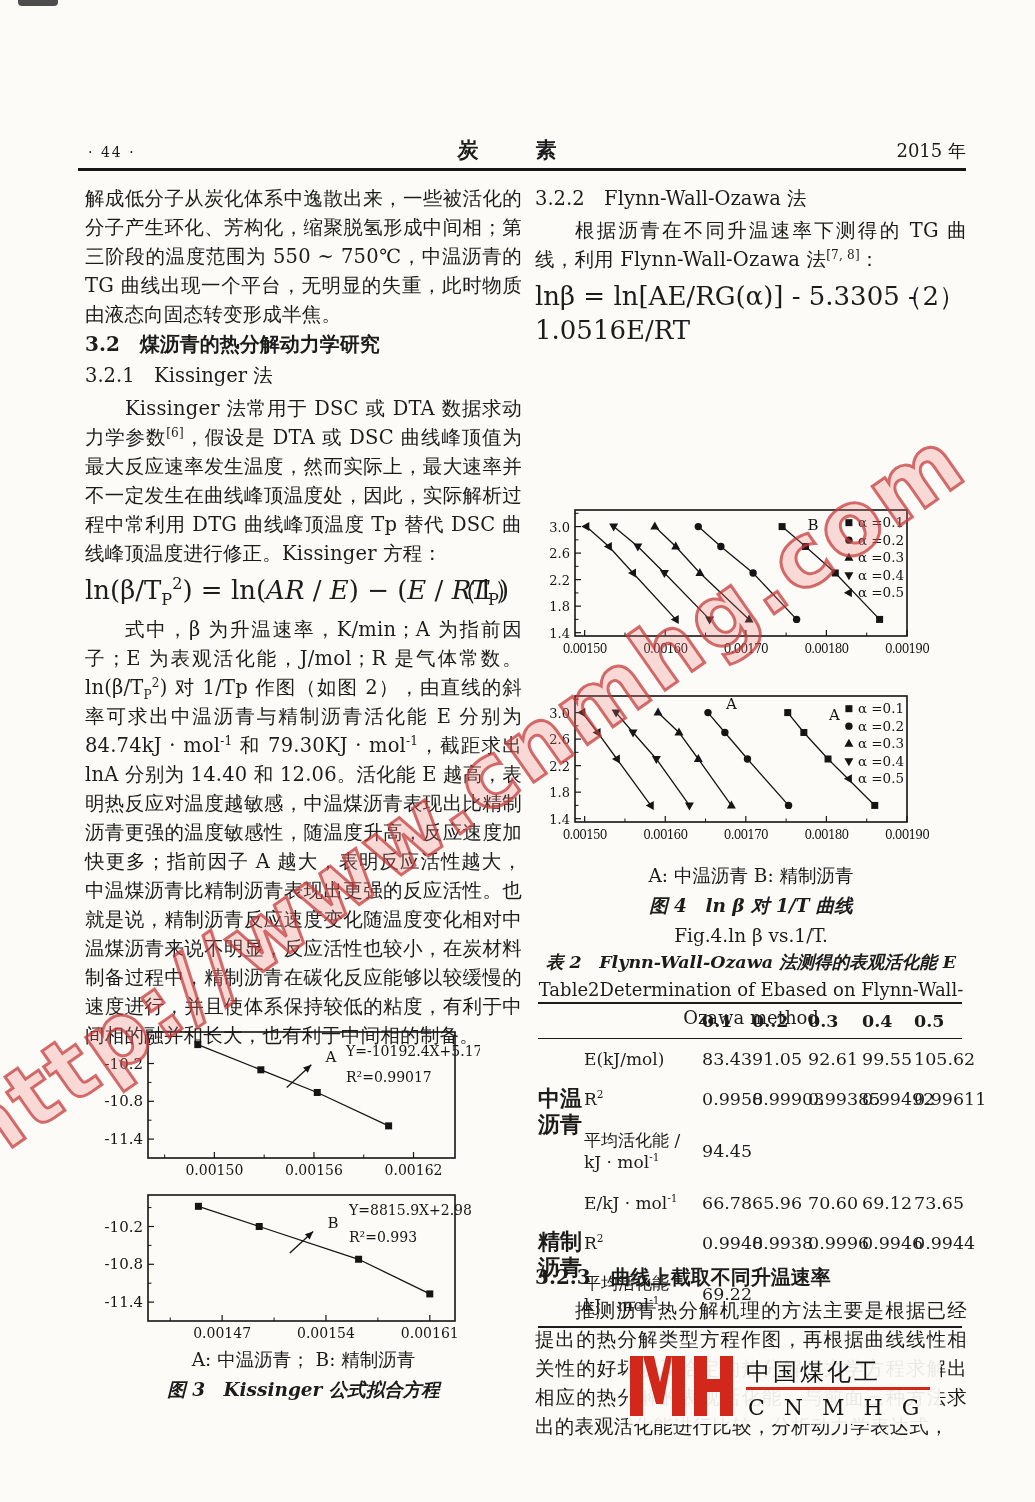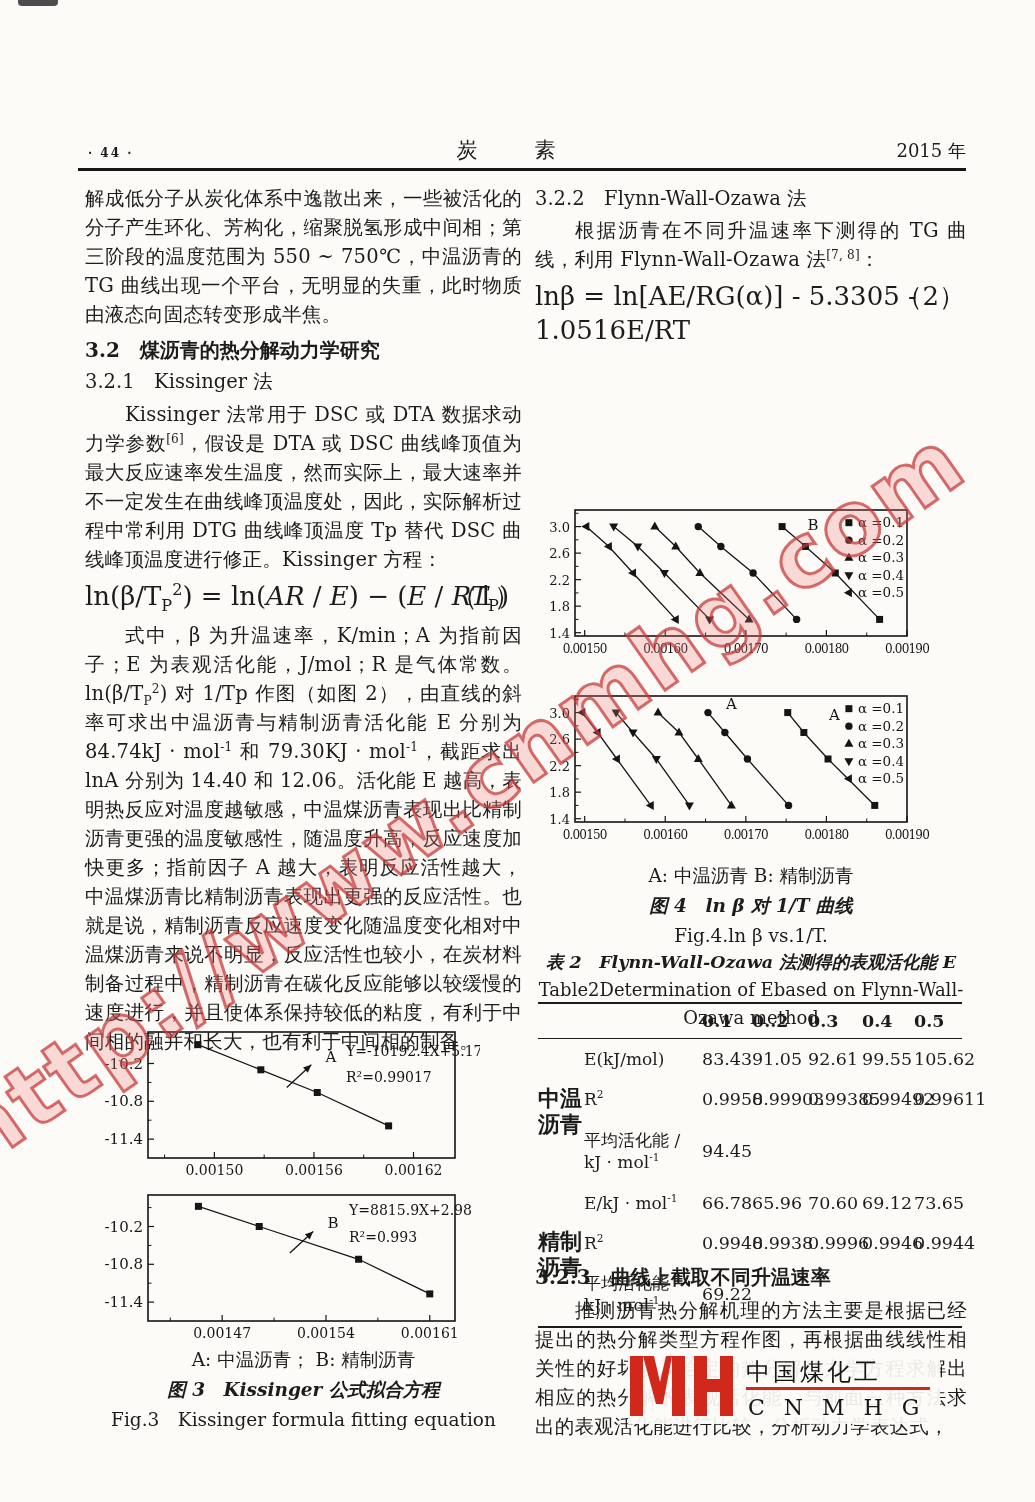--- a/index.html
+++ b/index.html
@@ -1,27 +1,27 @@
 <!DOCTYPE html>
 <html><head>
 <meta charset="utf-8">
 <style>
   html,body{margin:0;padding:0;background:#fcfbf7;}
   .page{position:relative;width:1035px;height:1502px;background:#fcfbf7;overflow:hidden;
         font-family:"DejaVu Serif","Liberation Serif",serif;color:#1c1c1c;}
   .hdr{position:absolute;left:88px;top:136px;width:878px;display:flex;justify-content:space-between;align-items:baseline;}
-  .hdr .pgno{font-size:12px;letter-spacing:2px;font-weight:bold;}
-  .hdr .jrnl{font-size:21px;font-weight:normal;letter-spacing:18px;}
+  .hdr .pgno{font-size:14px;letter-spacing:2px;}
+  .hdr .jrnl{font-size:21px;font-weight:bold;letter-spacing:18px;}
   .hdr .yr{font-size:18px;}
   .hrule{position:absolute;left:78px;top:168px;width:888px;height:2.5px;background:#161616;}
   .colL{position:absolute;left:85px;top:184px;width:437px;}
   .colR{position:absolute;left:535px;top:184px;width:432px;}
   .par{font-size:19.5px;line-height:29px;text-align:justify;letter-spacing:.2px;}
   .ind{text-indent:2.05em;}
-  .h-bold{font-size:20px;font-weight:bold;line-height:30px;margin-top:6px;}
+  .h-bold{font-size:20px;font-weight:bold;line-height:30px;}
   .h-sub{font-size:19.5px;line-height:30px;margin-top:2px;}
   .eqrow{position:relative;margin-top:5px;height:34px;line-height:34px;font-size:26px;text-align:left;}
   .eqrow .eqno{position:absolute;right:2px;top:0;}
   sup,sub{font-size:.62em;line-height:0;}
   .figblock{position:absolute;}
   svg text{font-family:"DejaVu Serif","Liberation Serif",serif;fill:#151515;}
   .cap{position:absolute;text-align:center;font-size:18.5px;line-height:28px;}
   .capb{font-weight:bold;}
   .t2{position:absolute;left:538px;top:1002px;width:424px;border-collapse:collapse;table-layout:fixed;
       font-size:17.5px;}
@@ -121,21 +121,20 @@
       <rect x="265.09903381642516" y="67.76000000000009" width="7" height="7" fill="#151515"></rect>
       <rect x="336.2874396135268" y="102.41000000000003" width="7" height="7" fill="#151515"></rect>
       <text x="237.595" y="39.76" font-size="15">B</text>
       <text x="259.08500000000004" y="27.16" font-size="14">Y=8815.9X+2.98</text>
       <text x="259.08500000000004" y="53.62" font-size="14">R²=0.993</text>
       <line x1="199.834" y1="64.96000000000001" x2="223.166" y2="43.54" stroke="#151515" stroke-width="1.3"></line>
       <polygon points="223.166,43.54 214.9058594436934,46.371974221291424 219.63981354234036,51.528492289901635" fill="#151515"></polygon>
     </svg>
   <div class="cap" style="left:85px;top:1346px;width:437px">A: 中温沥青； B: 精制沥青</div>
   <div class="cap capb" style="left:85px;top:1376px;width:437px;font-style:italic">图 3　Kissinger 公式拟合方程</div>
-  <div class="cap" style="left:85px;top:1406px;width:437px">Fig.3　Kissinger formula fitting equation</div>
 
   <div class="colR">
     <div class="h-sub" style="margin-top:0">3.2.2　Flynn-Wall-Ozawa 法</div>
     <p class="par ind" style="margin:2px 0 0 0">根据沥青在不同升温速率下测得的 TG 曲线，利用 Flynn-Wall-Ozawa 法<sup>[7, 8]</sup>：</p>
     <div class="eqrow">
       <span>lnβ = ln[AE/RG(α)] - 5.3305 - 1.0516E/RT</span>
       <span class="eqno">（2）</span>
     </div>
   </div>
 

